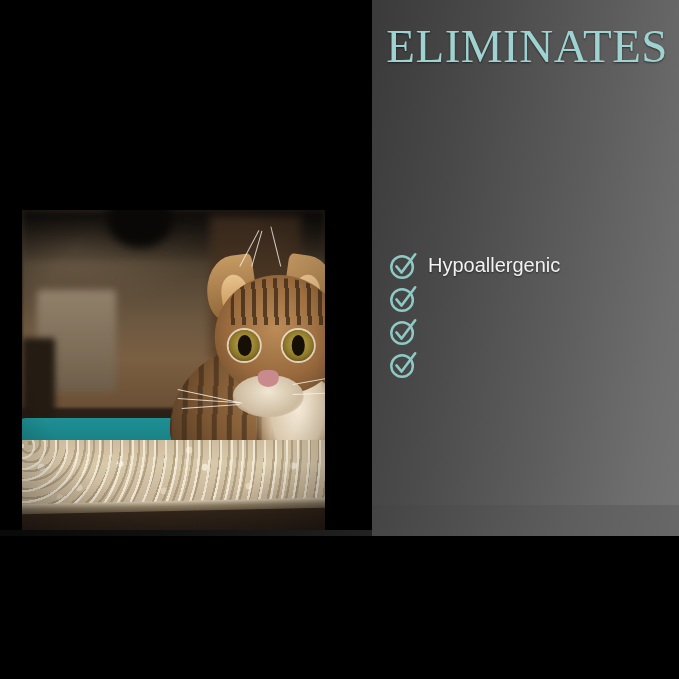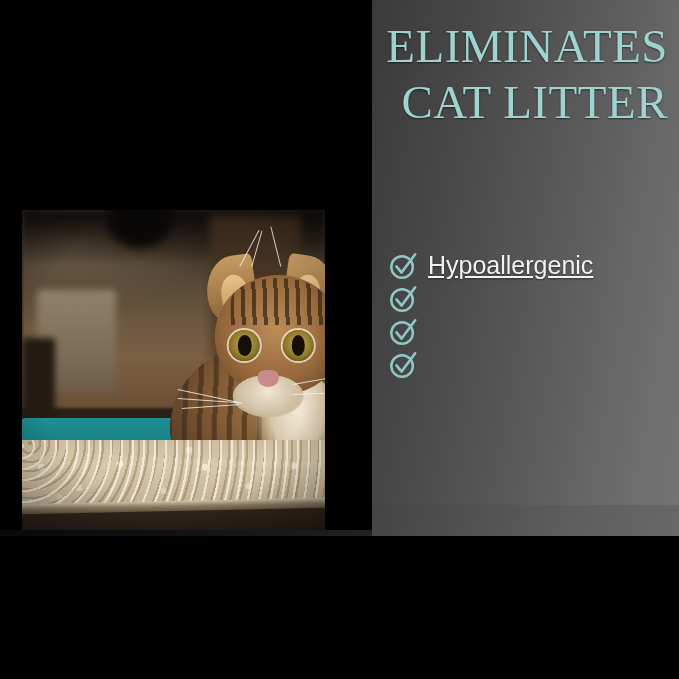--- a/index.html
+++ b/index.html
@@ -91,25 +91,24 @@
   .check-icon {
     flex: 0 0 auto;
     width: 30px;
     height: 30px;
     margin-right: 10px;
     margin-top: 1px;
   }
   .check-icon svg { display: block; width: 30px; height: 30px; }
   .feature-text {
     color: #f2f2f2;
-    font-size: 25px;
+    font-size: 20px;
     line-height: 31px;
     font-family: "Liberation Sans", sans-serif;
     text-shadow: 0 1px 2px rgba(0,0,0,0.5);
-    text-decoration: underline;
   }
 
   
   .tagline-box {
     position: absolute;
     left: 342px;
     top: 515px;
     width: 337px;
     height: 128px;
     background: #121212;
@@ -323,21 +322,20 @@
 <div id="poster">
 
   <div class="bg-gray"></div>
   <div class="bg-grad-soft"></div>
   <div class="bg-gray-bottom"></div>
   <div class="bg-black"></div>
   <div class="bg-black-strip"></div>
 
   <div class="headline">
     <span class="hl-line">ELIMINATES</span>
-    <span class="hl-line">CAT LITTER</span>
   </div>
 
   <div class="features">
 
     <div class="feature-row">
       <span class="check-icon">
         <svg viewBox="0 0 32 32">
           <circle cx="15" cy="17" r="11.5" fill="none" stroke="#8ec9c6" stroke-width="2.6"></circle>
           <path d="M9 16.5 L14.5 23 L29 3.5" fill="none" stroke="#8ec9c6" stroke-width="2.8" stroke-linecap="round" stroke-linejoin="round"></path>
         </svg>

